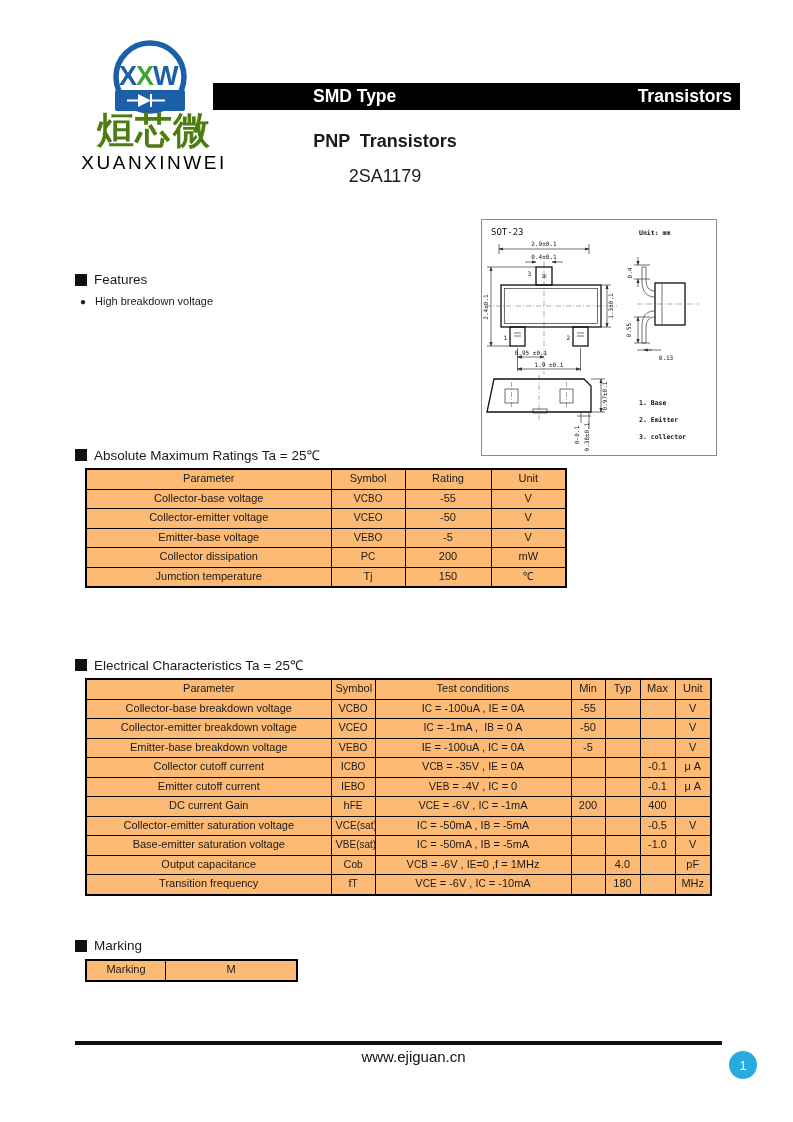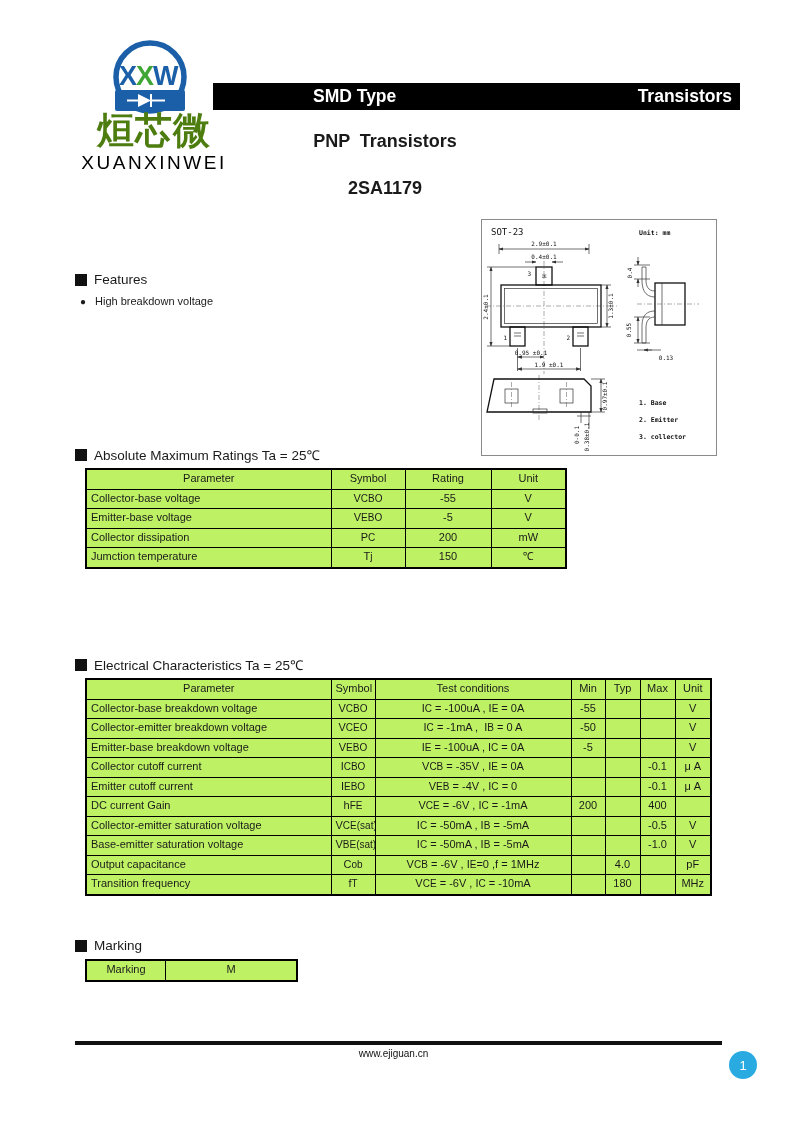--- a/index.html
+++ b/index.html
@@ -20,41 +20,41 @@
   
   .logo-cn{left:74px;top:112px;width:160px;text-align:center;
     font-size:37px;font-weight:bold;color:#4d7c0f;letter-spacing:1px;
     font-family:"DejaVu Sans", sans-serif;line-height:1;}
   .logo-rom{left:74px;top:152px;width:160px;text-align:center;
     font-size:19px;color:#000000;letter-spacing:2.5px;}
 
   
   .title-wrap{left:60px;top:131px;width:650px;text-align:center;}
   .title-line1{font-size:18px;font-weight:bold;white-space:pre;}
-  .title-line2{font-size:18px;font-weight:bold;margin-top:26px;}
+  .title-line2{font-size:18px;font-weight:normal;margin-top:14px;}
 
   
   .sec{font-size:13.5px;color:#1a1a1a;display:flex;align-items:center;}
   .sq{display:inline-block;width:12px;height:12px;background:#111;margin-right:7px;flex:0 0 auto;}
   .feat-item{font-size:11px;color:#1a1a1a;display:flex;align-items:center;}
   .dot{font-size:10px;margin-right:9px;}
 
   
-  table{border-collapse:collapse;table-layout:fixed;font-size:11px;color:#1a1a1a;background:#bef264;}
+  table{border-collapse:collapse;table-layout:fixed;font-size:11px;color:#1a1a1a;background:#fdba74;}
   table{border:2px solid #000;}
   th,td{border:1px solid #000;height:18.5px;padding:0 4px;text-align:center;
         font-weight:normal;line-height:1.05;overflow:hidden;white-space:pre;}
-  td:first-child{text-align:left;}
+  td:first-child{text-align:center;}
   .sub{font-size:10px;}
   .mark-table td{text-align:center;}
   .mark-table td:first-child{text-align:center;}
 
   
   .foot-line{left:75px;top:1041px;width:647px;height:4px;background:#111;}
-  .foot-url{left:70px;top:1048px;width:647px;text-align:center;font-size:10px;color:#111;}
+  .foot-url{left:90px;top:1048px;width:647px;text-align:center;font-size:15px;color:#111;}
   .page-bubble{left:729px;top:1051px;width:28px;height:28px;border-radius:50%;
     background:#29abe2;color:#fff;font-size:13px;display:flex;align-items:center;justify-content:center;}
 
   
   .pkg-border{fill:#fff;stroke:#8a8a8a;stroke-width:1;}
   .ln{stroke:#333;stroke-width:0.7;fill:none;}
   .ln2{stroke:#111;stroke-width:1.3;fill:none;}
   .dash{stroke:#555;stroke-width:0.5;fill:none;stroke-dasharray:5 2 1 2;}
   .dtext{font-size:6px;fill:#111;font-family:"DejaVu Sans Mono", monospace;}
   .ltext{font-size:6.5px;fill:#111;font-weight:bold;font-family:"DejaVu Sans Mono", monospace;}
@@ -228,20 +228,26 @@
       </tr>
     </thead>
     <tbody>
       <tr>
         <td>Collector-base voltage</td>
         <td>V<span class="sub">CBO</span></td>
         <td>-55</td>
         <td>V</td>
       </tr>
       <tr>
+        <td>Collector-emitter voltage</td>
+        <td>V<span class="sub">CEO</span></td>
+        <td>-50</td>
+        <td>V</td>
+      </tr>
+      <tr>
         <td>Emitter-base voltage</td>
         <td>V<span class="sub">EBO</span></td>
         <td>-5</td>
         <td>V</td>
       </tr>
       <tr>
         <td>Collector dissipation</td>
         <td>P<span class="sub">C</span></td>
         <td>200</td>
         <td>mW</td>

